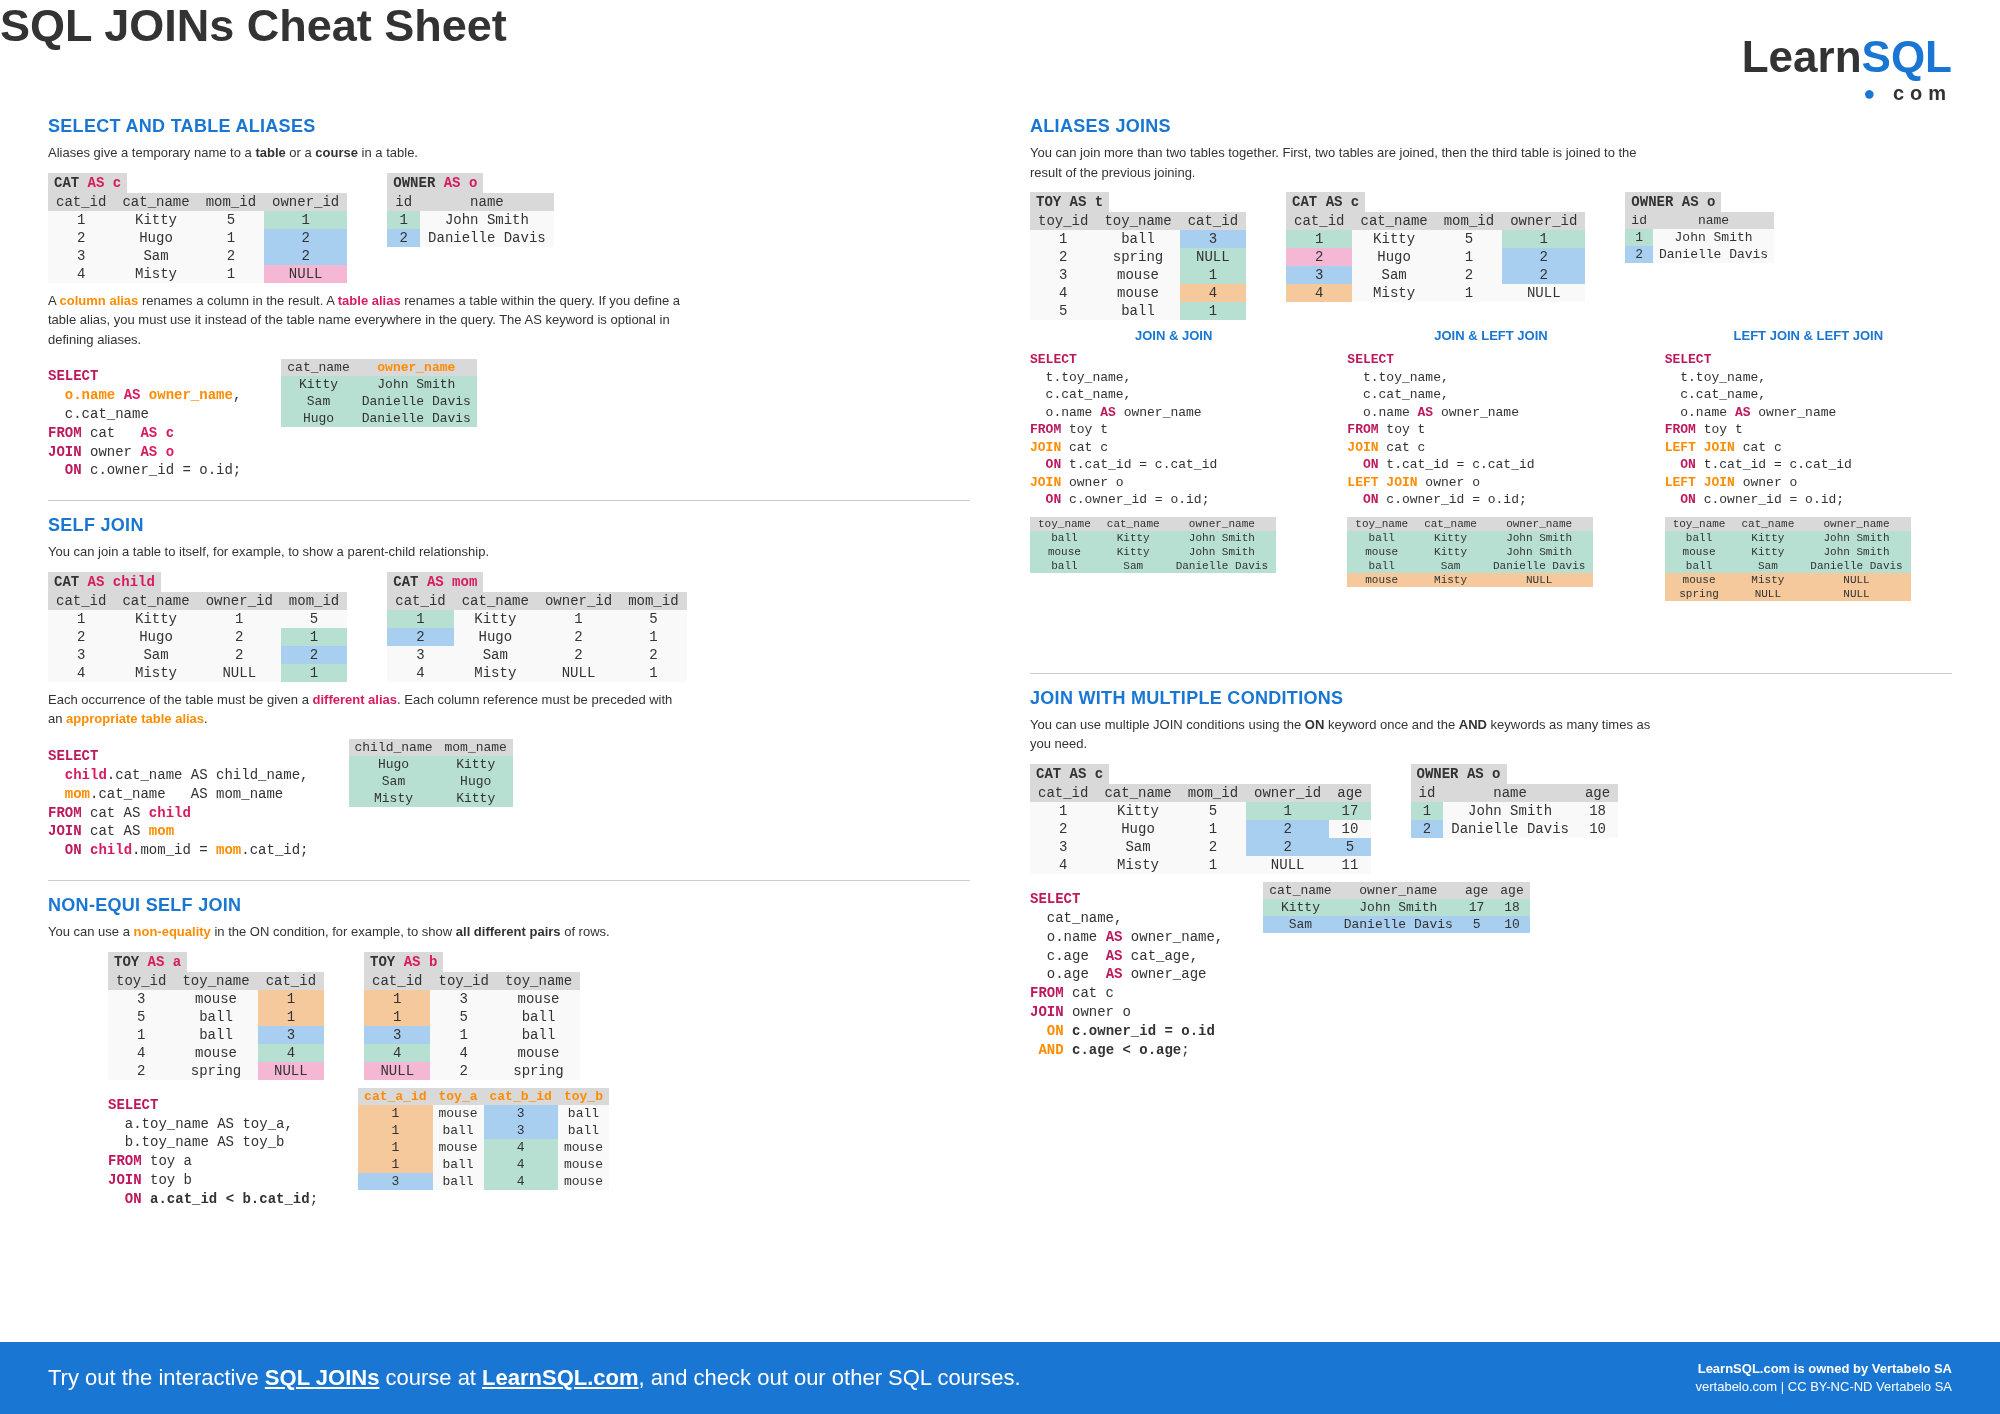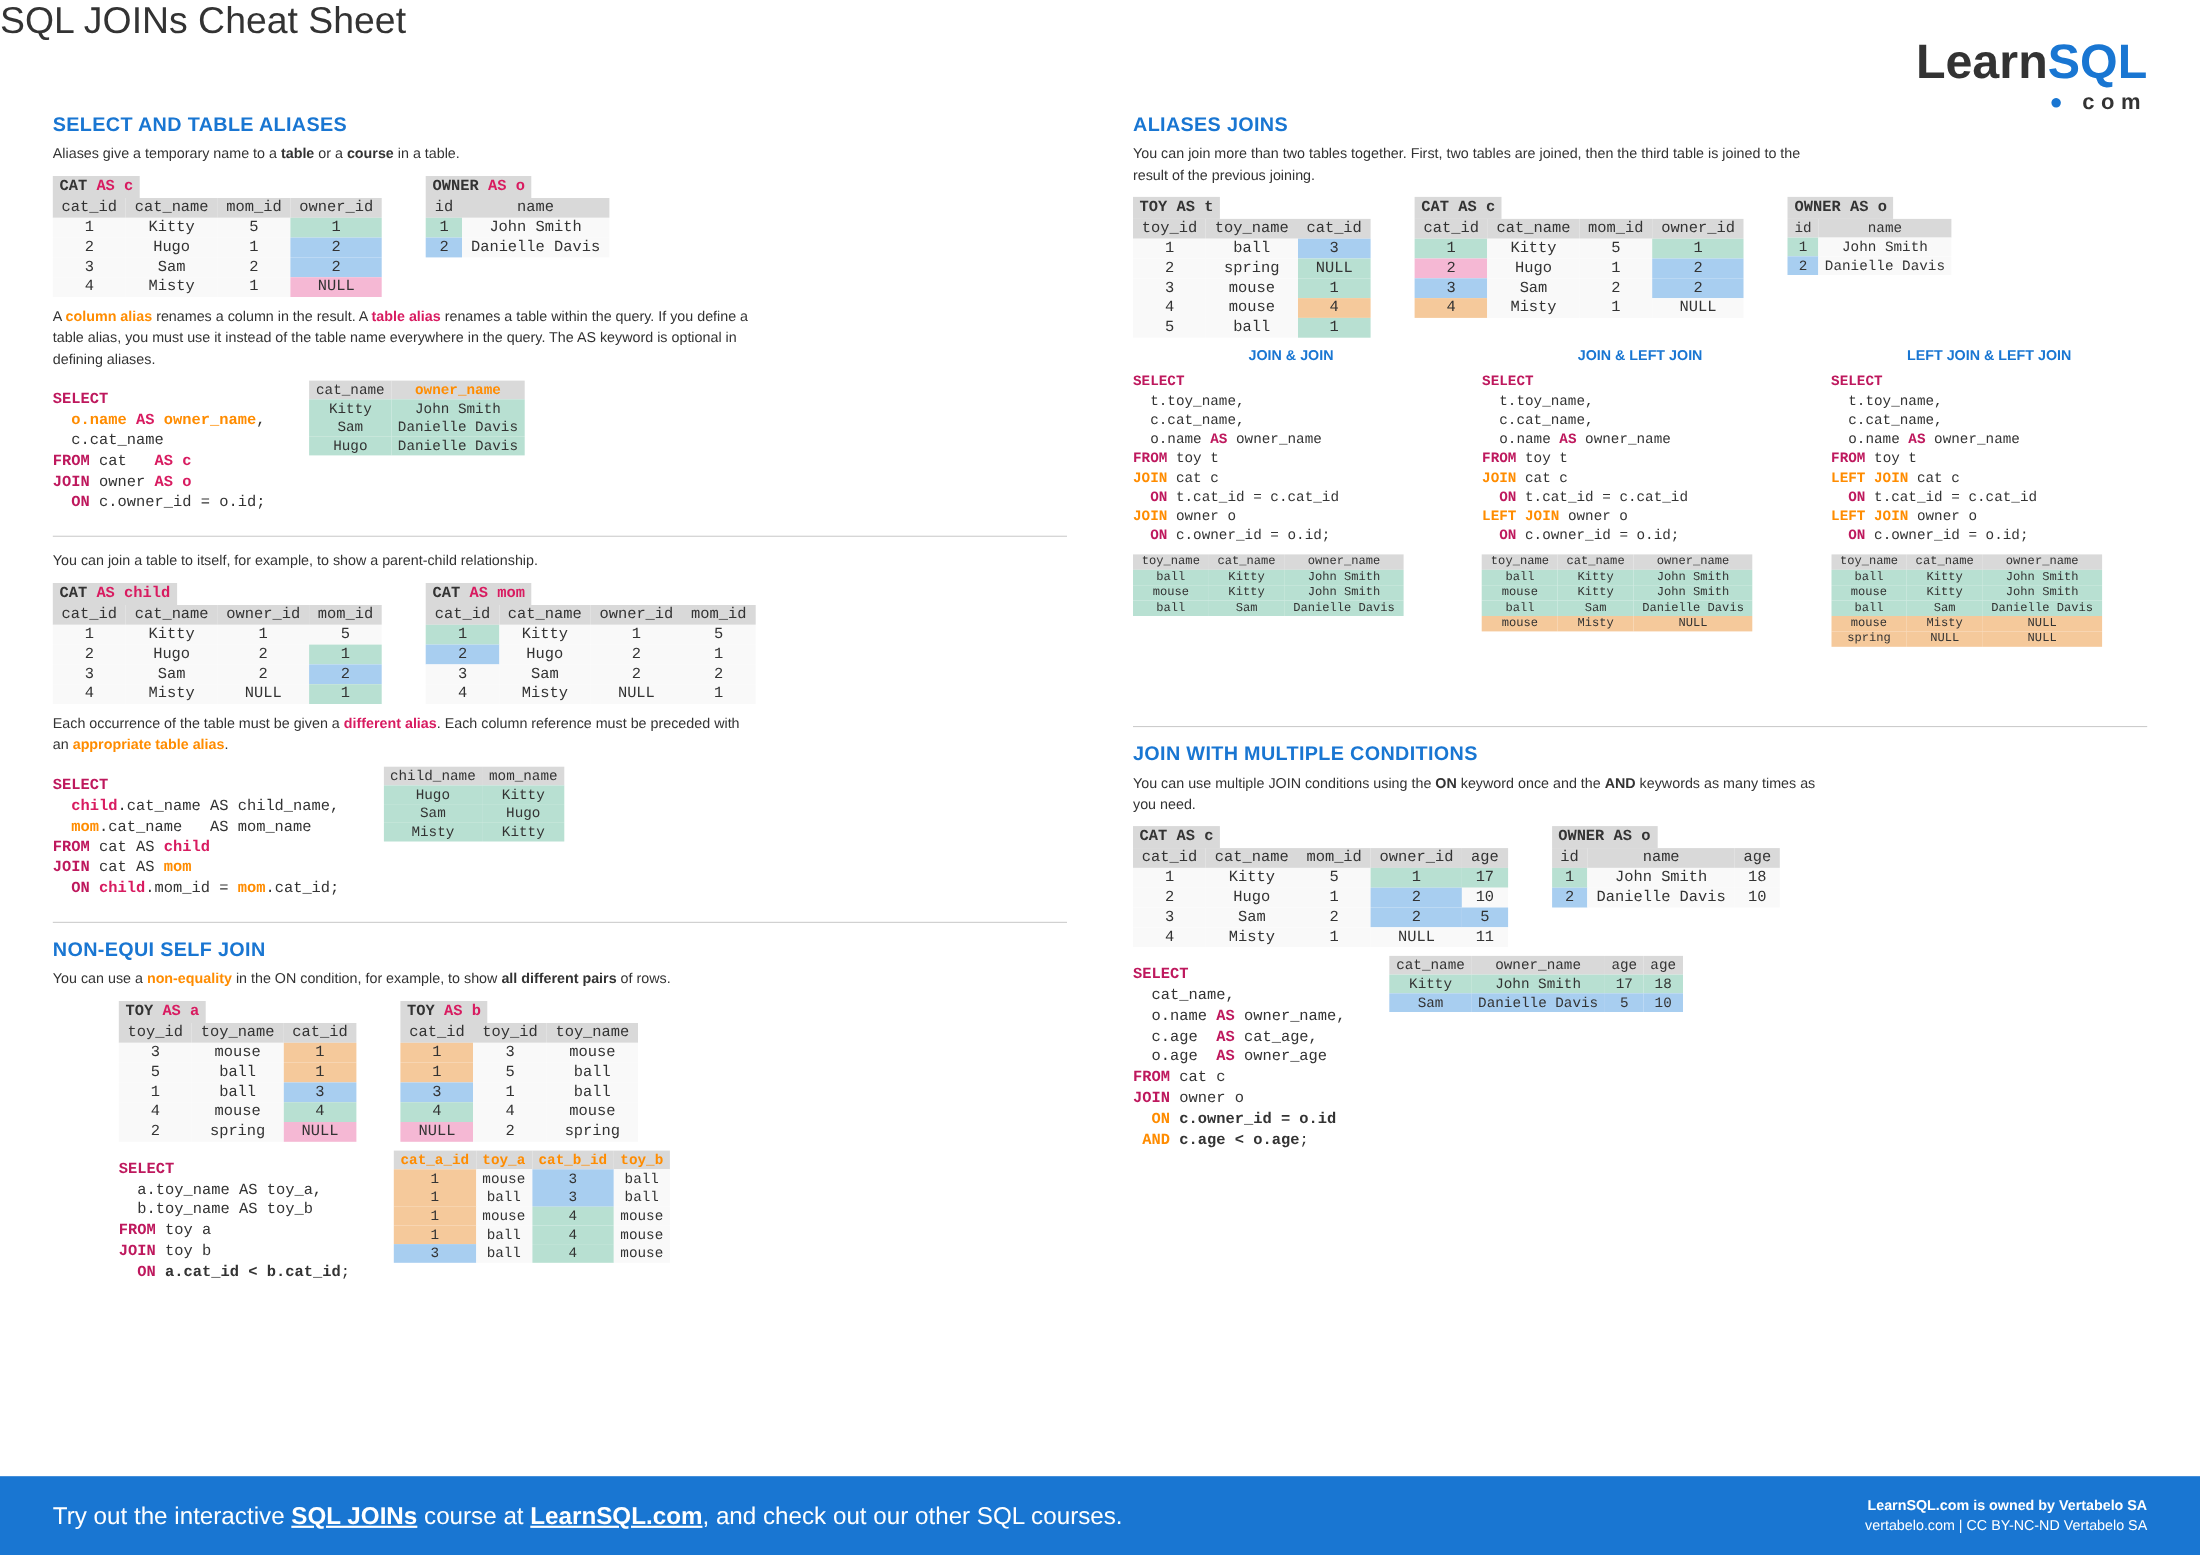--- a/index.html
+++ b/index.html
@@ -1,19 +1,19 @@
 <!DOCTYPE html>
 <html><head>
 <meta charset="utf-8">
 <style>
 * { margin:0; padding:0; box-sizing:border-box; }
 body { font-family:-apple-system,BlinkMacSystemFont,"Segoe UI",Arial,sans-serif; background:#fff; width:2000px; height:1414px; position:relative; font-size:14px; color:#333; }
 .page { padding:32px 48px; display:flex; gap:60px; }
 .col { flex:1; }
-h1 { font-size:34px; font-weight:400; margin-bottom:18px; }
+h1 { font-size:45px; font-weight:700; margin-bottom:18px; }
 h2 { color:#1976d2; font-size:18px; font-weight:800; letter-spacing:.3px; margin:14px 0 6px; }
 .desc { font-size:13px; line-height:1.5; margin-bottom:10px; max-width:640px; }
 .desc b { font-weight:700; }
 .desc .hl-pink { color:#d81b60; font-weight:700; }
 .desc .hl-orange { color:#ff8c00; font-weight:700; }
 .logo { position:absolute; top:32px; right:48px; text-align:right; }
 .logo-main { font-size:44px; font-weight:800; }
 .logo-main .blue { color:#1976d2; }
 .logo-sub { font-size:20px; font-weight:700; letter-spacing:6px; }
 .logo-sub .dot { color:#1976d2; }
@@ -149,20 +149,21 @@
             </tr>
             <tr>
               <td class="bg-green">Hugo</td>
               <td class="bg-green">Danielle Davis</td>
             </tr>
           </tbody>
         </table>
     </div>
 
     <hr>
+    <h2>SELF JOIN</h2>
     <p class="desc">You can join a table to itself, for example, to show a parent-child relationship.</p>
 
     <div class="row">
       <div>
         <span class="thead-label"><b>CAT</b><span class="pink"> AS child</span></span>
         <table>
             <tbody>
               <tr>
                 <th>cat_id</th>
                 <th>cat_name</th>

